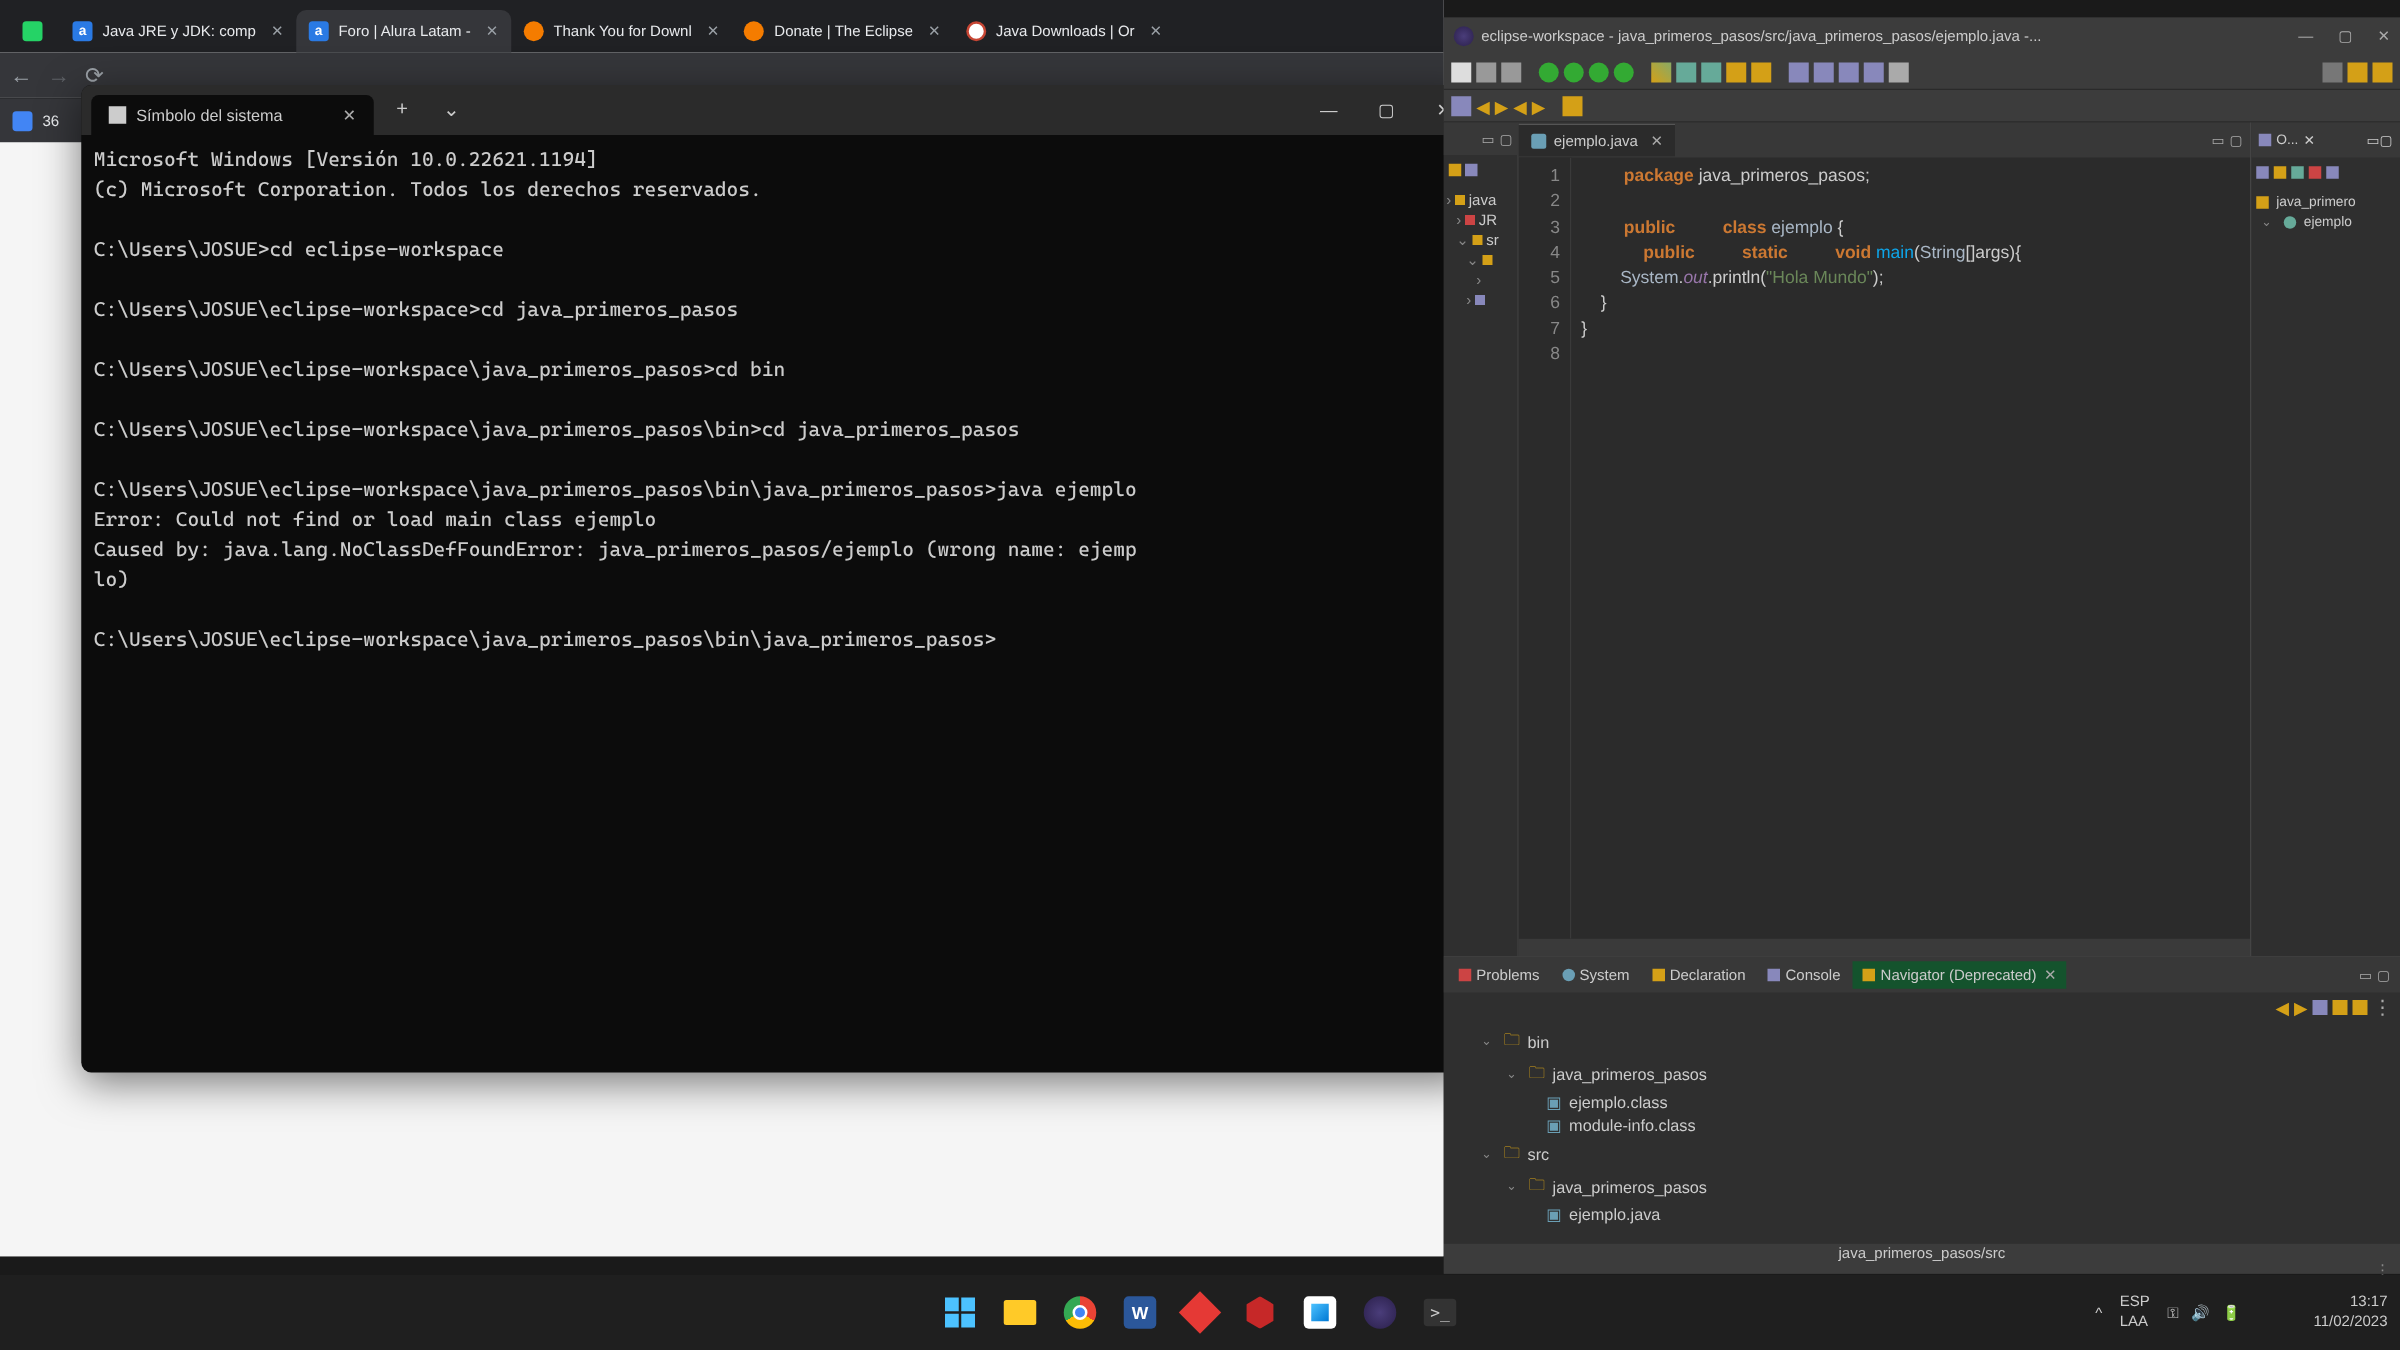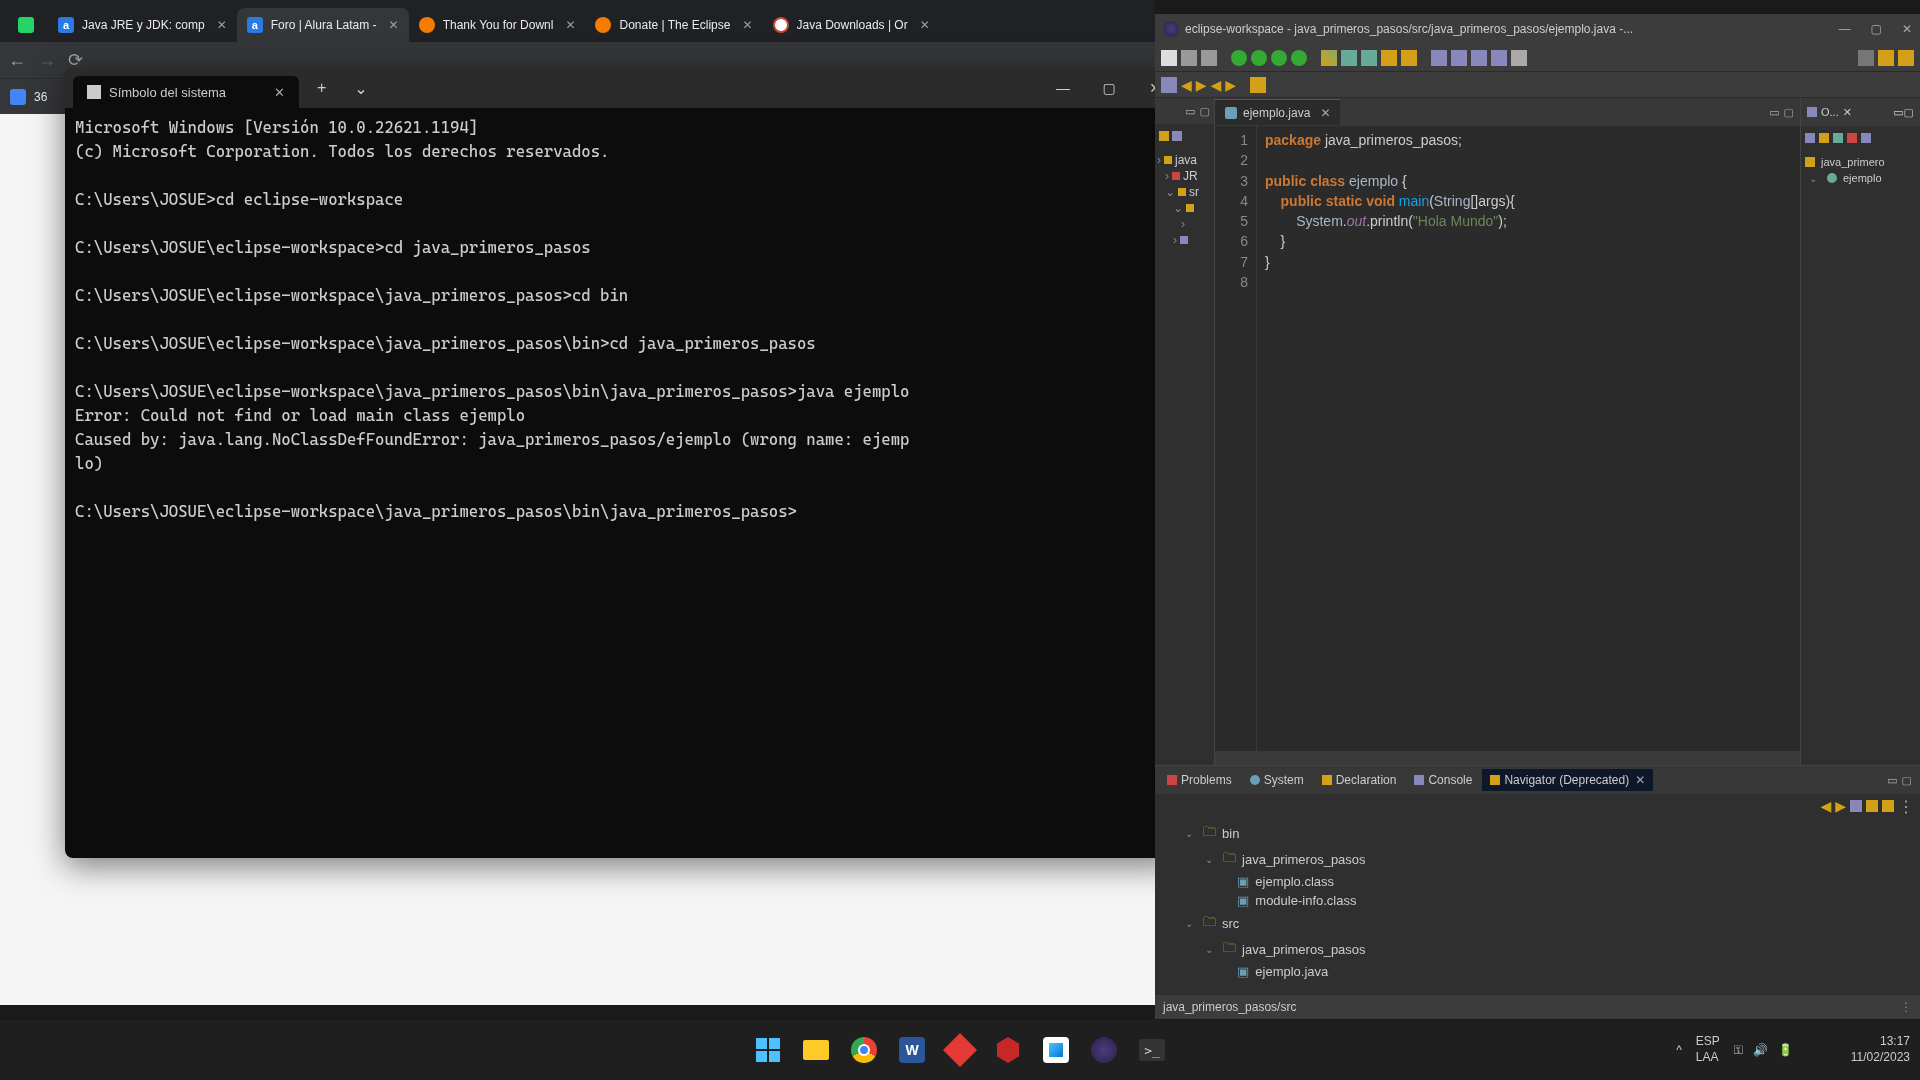--- a/index.html
+++ b/index.html
@@ -53,46 +53,46 @@
 
 .eclipse-editor { flex: 1; display: flex; flex-direction: column; background: #2b2b2b; min-width:0; }
 .editor-tabs { height: 28px; background: #383838; display: flex; align-items: center; }
 .editor-tab { height: 26px; padding: 0 10px; display: flex; align-items: center; gap: 6px; background: #2b2b2b; color: #ccc; font-size: 12px; border-top: 1px solid #555; }
 .editor-tab-close { color: #aaa; margin-left: 4px; }
 .editor-tab-controls { margin-left:auto; display:flex; gap:4px; padding-right:6px; color:#aaa; font-size:11px; }
 .editor-code { flex: 1; display: flex; font-family: 'Consolas',monospace; font-size: 14px; overflow:hidden; }
 .gutter { width: 42px; background: #2b2b2b; color: #888; text-align: right; padding: 4px 8px 4px 4px; line-height: 1.45; border-right: 1px solid #3a3a3a; }
 .gutter-line { position:relative; }
 .code { flex: 1; padding: 4px 8px; line-height: 1.45; color: #ccc; white-space: pre; overflow:auto; }
-.kw { color: #cc7832; font-weight: bold; }
+.kw { color: #cc7832; font-weight: bold; margin-left: 34px; }
 .typ { color: #a9b7c6; }
 .str { color: #6a8759; }
 .fld { color: #9876aa; font-style: italic; }
 .mth { color: #0ea5e9; }
 .code-scrollbar-h { height:14px; background:#3a3a3a; }
 
 .eclipse-right { width: 120px; background: #2f2f2f; border-left: 1px solid #444; }
 .outline-tabs { height: 28px; background: #383838; display:flex; align-items:center; padding:0 6px; color:#ccc; font-size:11px; }
 .outline-icons { height:24px; display:flex; align-items:center; padding:0 4px; gap:4px; }
 .outline-tree { padding: 4px; font-size: 11px; color: #ccc; }
 
 .eclipse-bottom { height: 230px; background: #2f2f2f; border-top: 1px solid #444; display:flex; flex-direction:column; }
 .bottom-tabs { height: 28px; background: #383838; display: flex; align-items: center; padding: 0 4px; gap: 2px; color: #ccc; font-size: 12px; }
 .bottom-tab { padding: 4px 8px; display:flex; align-items:center; gap:4px; }
-.bottom-tab.active { background: #0f172a; }
+.bottom-tab.active { background: #14532d; }
 .bottom-tab-close { color:#aaa; margin-left:2px; }
 .bottom-tab-controls { margin-left:auto; display:flex; gap:4px; color:#aaa; font-size:11px; padding-right:4px; }
 .nav-toolbar { height: 24px; display:flex; align-items:center; justify-content:flex-end; padding:0 6px; gap:4px; color:#aaa; }
 .nav-tree { flex:1; padding: 2px 10px; font-size: 13px; color: #ccc; overflow:auto; }
 .nav-item { display:flex; align-items:center; gap:6px; padding: 2px 0; }
 .folder-icon { color: #d4a017; }
 .file-icon { color: #6a9fb5; }
 .chev { color: #888; font-size: 10px; width: 12px; display: inline-block; }
 
-.eclipse-status { height: 24px; background: #3c3c3c; display:flex; align-items:center; padding:0 8px; color:#ccc; font-size:12px; }
+.eclipse-status { height: 24px; background: #3c3c3c; display:flex; align-items:center; padding:0 8px; color:#ccc; font-size:12px;flex-direction:column; }
 
 
 .taskbar { position: absolute; bottom: 0; left: 0; width: 1920px; height: 60px; background: #1f1f1f; display: flex; align-items: center; }
 .taskbar-center { position:absolute; left:50%; transform:translateX(-50%); display:flex; gap:8px; align-items:center; }
 .task-icon { width: 40px; height: 40px; display:flex; align-items:center; justify-content:center; border-radius:4px; }
 .win-logo { width:24px; height:24px; display:grid; grid-template-columns:1fr 1fr; grid-template-rows:1fr 1fr; gap:2px; }
 .win-logo div { background:#4cc2ff; }
 .taskbar-right { position:absolute; right:10px; display:flex; align-items:center; gap:14px; color:#ccc; font-size:12px; }
 .sys-tray { display:flex; align-items:center; gap:10px; }
 .datetime { text-align:right; line-height:1.3;margin-left:44px; }

